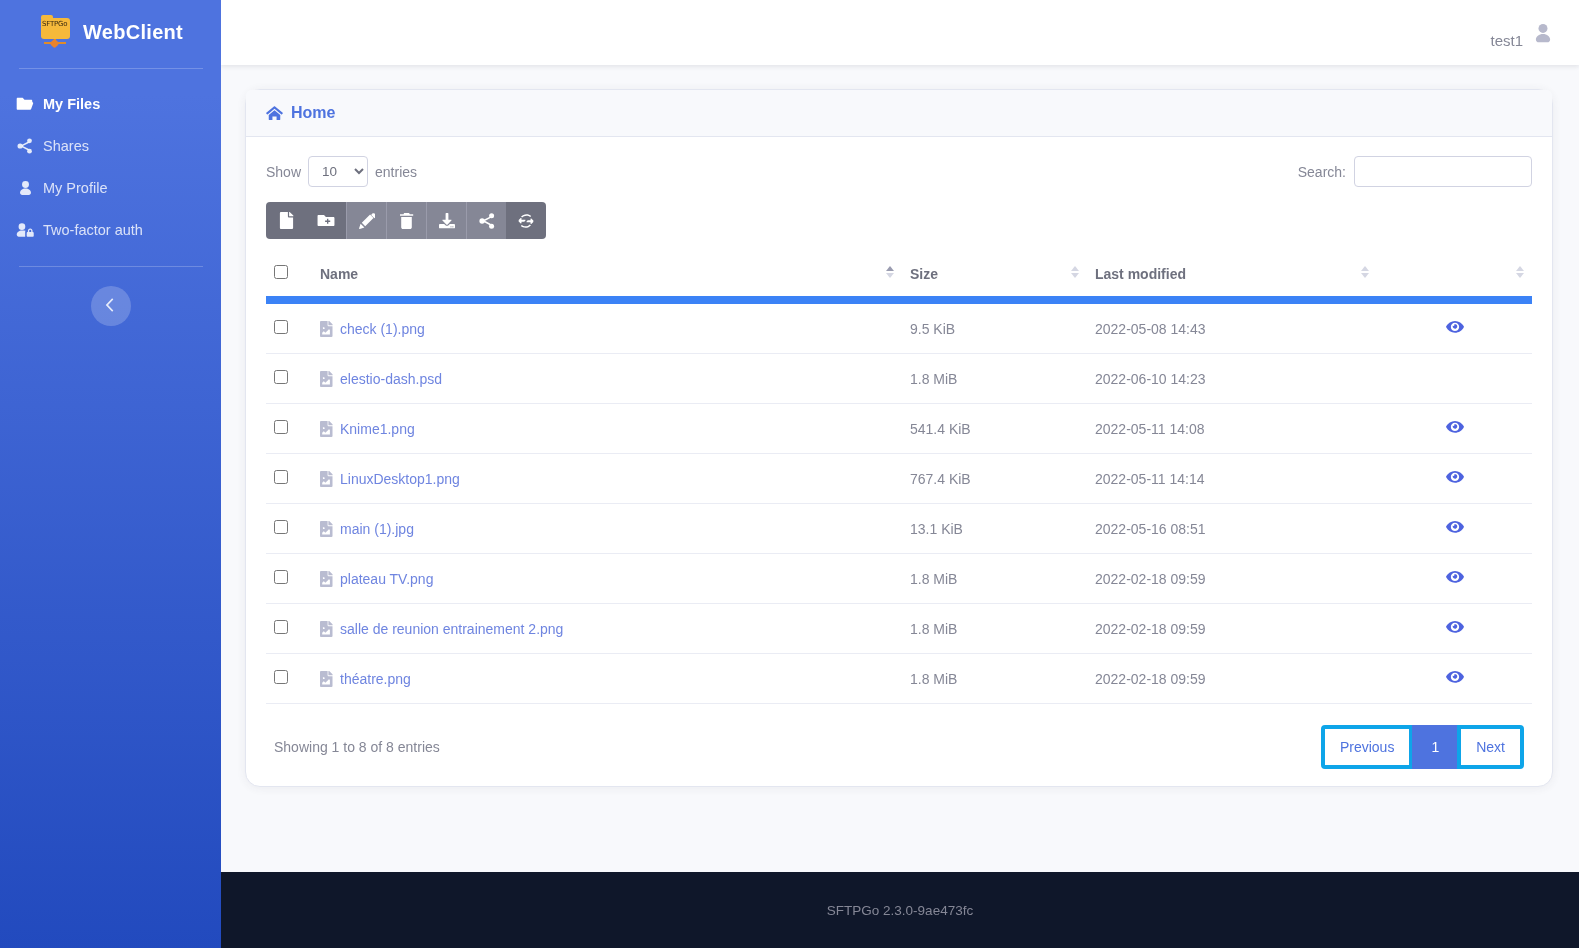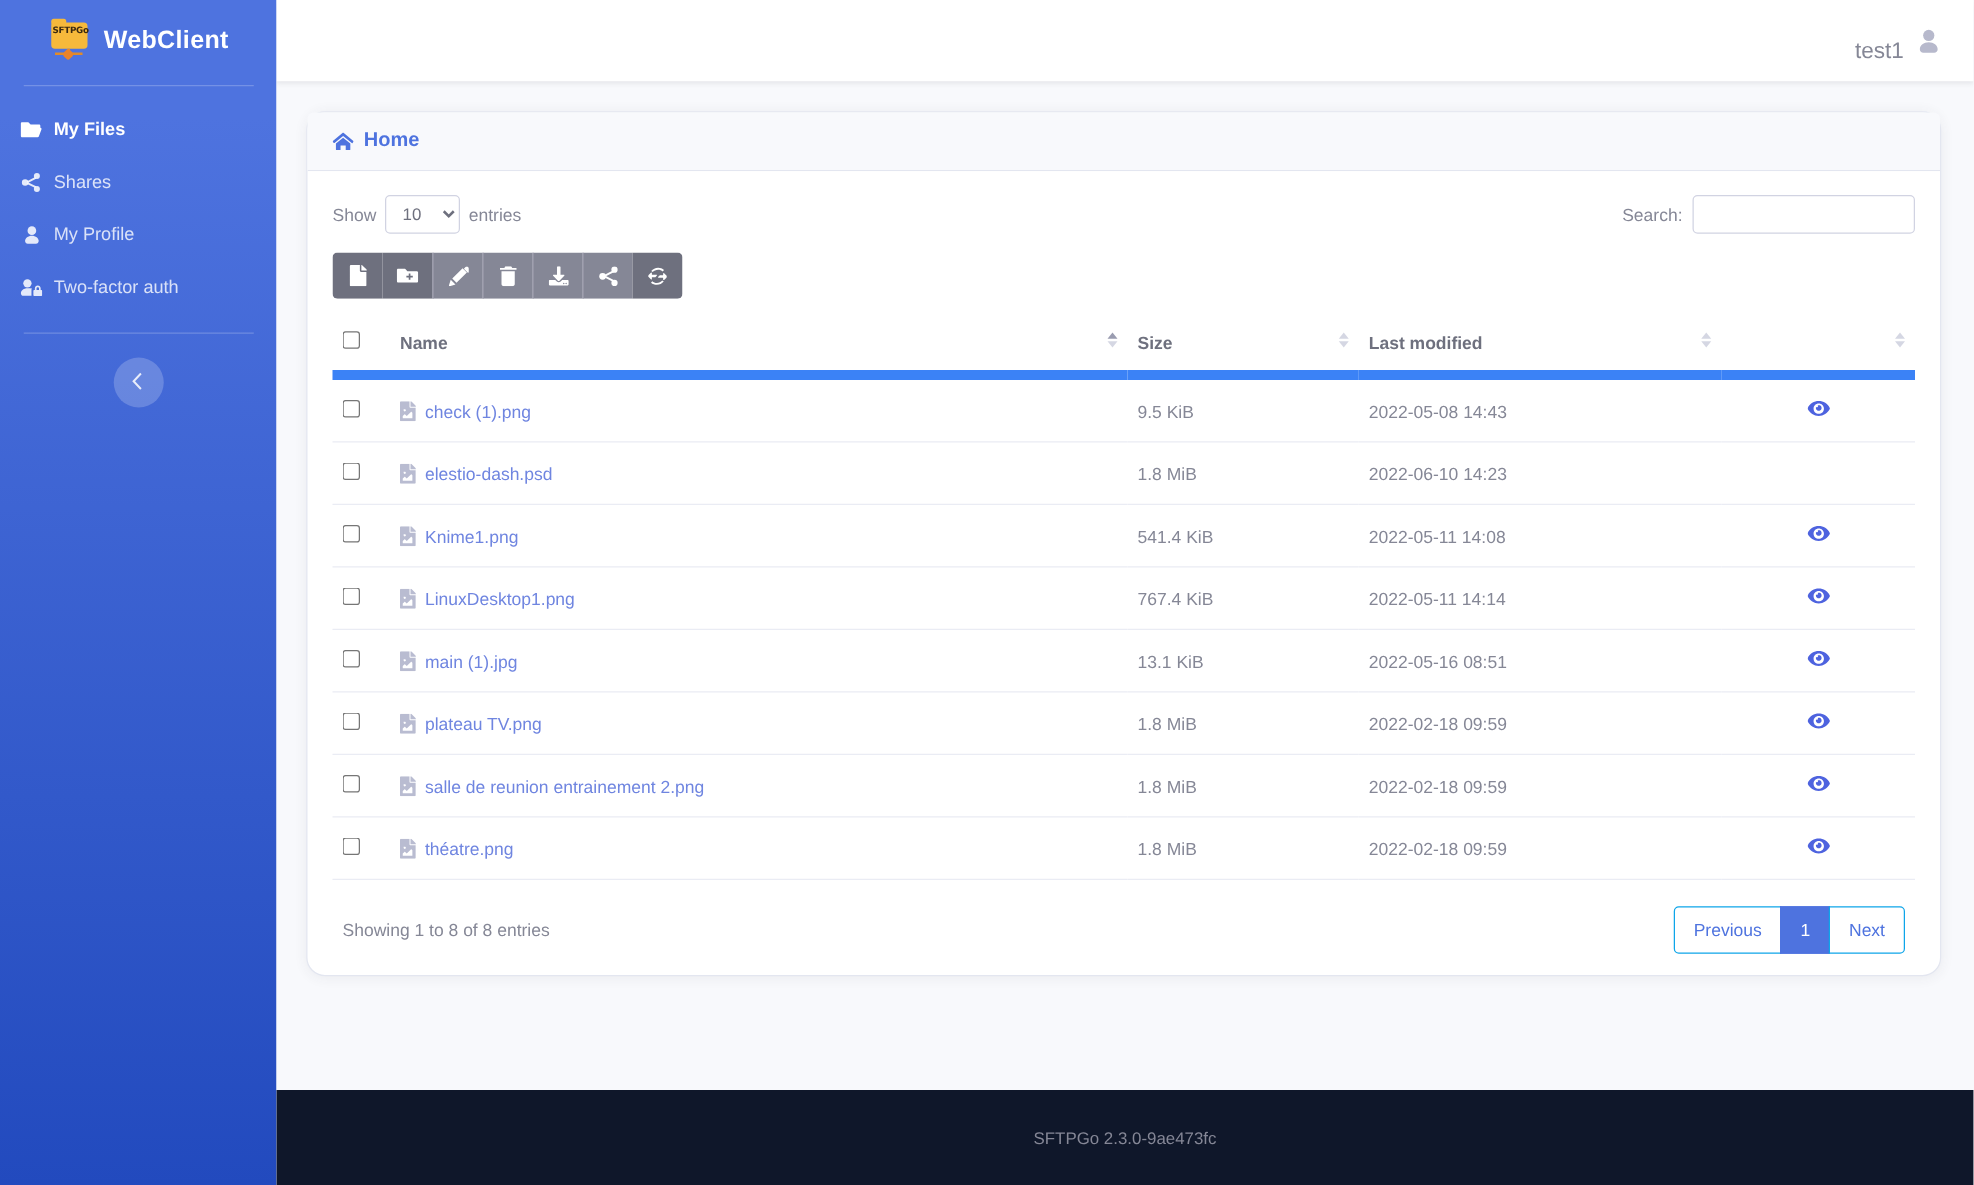--- a/index.html
+++ b/index.html
@@ -45,21 +45,21 @@
   }
   .brand-logo .folder:before {
     content: "";
     position: absolute; left: 0; top: -3px;
     width: 12px; height: 4px;
     background: #f6b93b;
     border-radius: 2px 2px 0 0;
   }
   .brand-logo .tag {
     position: absolute; left: 4px; top: 2px;
-    font-size: 7px; font-weight: bold; color: #3b2a10;
+    font-size: 7px; font-weight: normal; color: #3b2a10;
     letter-spacing: -0.2px;
     font-family: "DejaVu Sans", sans-serif;
   }
   .brand-logo .stem {
     position: absolute; left: 16px; top: 21px;
     width: 2px; height: 4px; background: #e08b2a;
   }
   .brand-logo .base {
     position: absolute; left: 6px; top: 24px;
     width: 22px; height: 2px; background: #e08b2a;
@@ -124,21 +124,21 @@
     height: 65px;
     min-height: 65px;
     background: #fff;
     box-shadow: 0 2px 4px rgba(58,59,69,0.1);
     display: flex;
     align-items: center;
     justify-content: flex-end;
     padding-right: 26px;
     gap: 10px;
   }
-  .user-name { font-size: 18px; color: #858796; margin-top: 16px; }
+  .user-name { font-size: 15px; color: #858796; margin-top: 16px; }
   .user-avatar { width: 20px; height: 20px; color: #b7b9cc; display: flex; }
 
   .content {
     flex: 1;
     padding: 24px 26px 0 24px;
     overflow: hidden;
   }
   .card {
     background: #fff;
     border: 1px solid #e3e6f0;
@@ -295,21 +295,21 @@
   .dt-footer {
     display: flex;
     align-items: center;
     justify-content: space-between;
     margin-top: 21px;
     padding: 0 8px;
   }
   .dt-info { font-size: 14px; color: #858796; }
   .pagination { display: flex; }
   .page-btn {
-    border: 1px solid #0ea5e9;
+    border: 4px solid #0ea5e9;
     background: #fff;
     color: #4e73df;
     font-size: 14px;
     padding: 10px 15px;
     cursor: pointer;
     margin-left: -1px;
     font-family: "Liberation Sans", sans-serif;
   }
   .page-btn:first-child { border-radius: 4px 0 0 4px; margin-left: 0; }
   .page-btn:last-child { border-radius: 0 4px 4px 0; }

